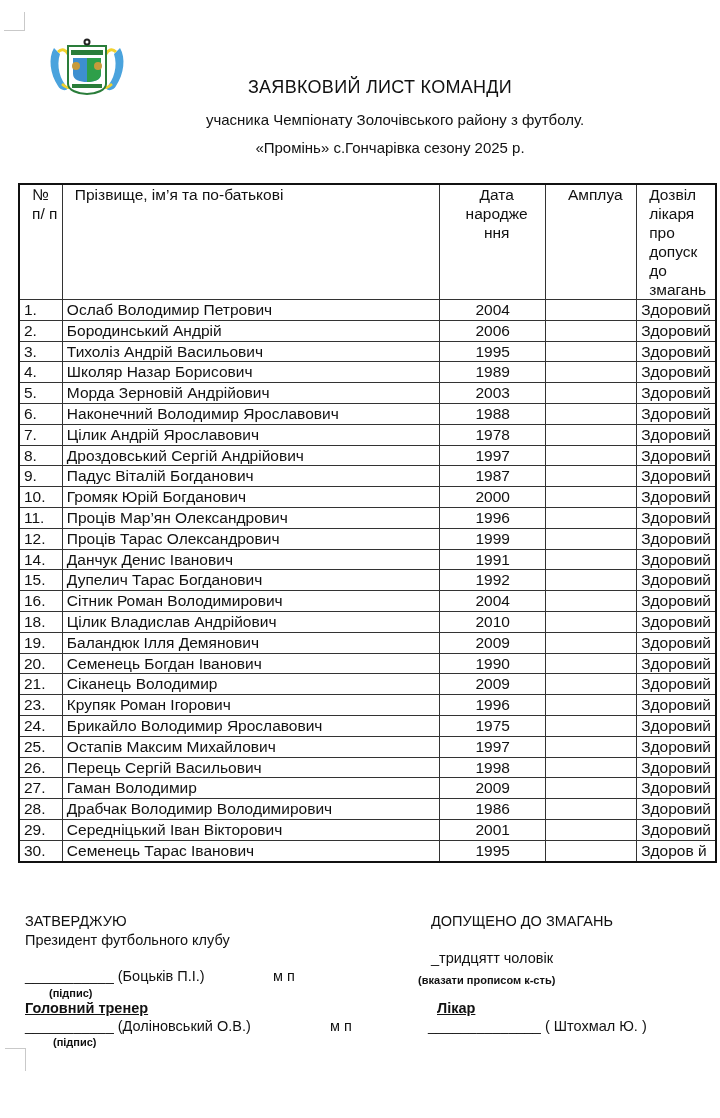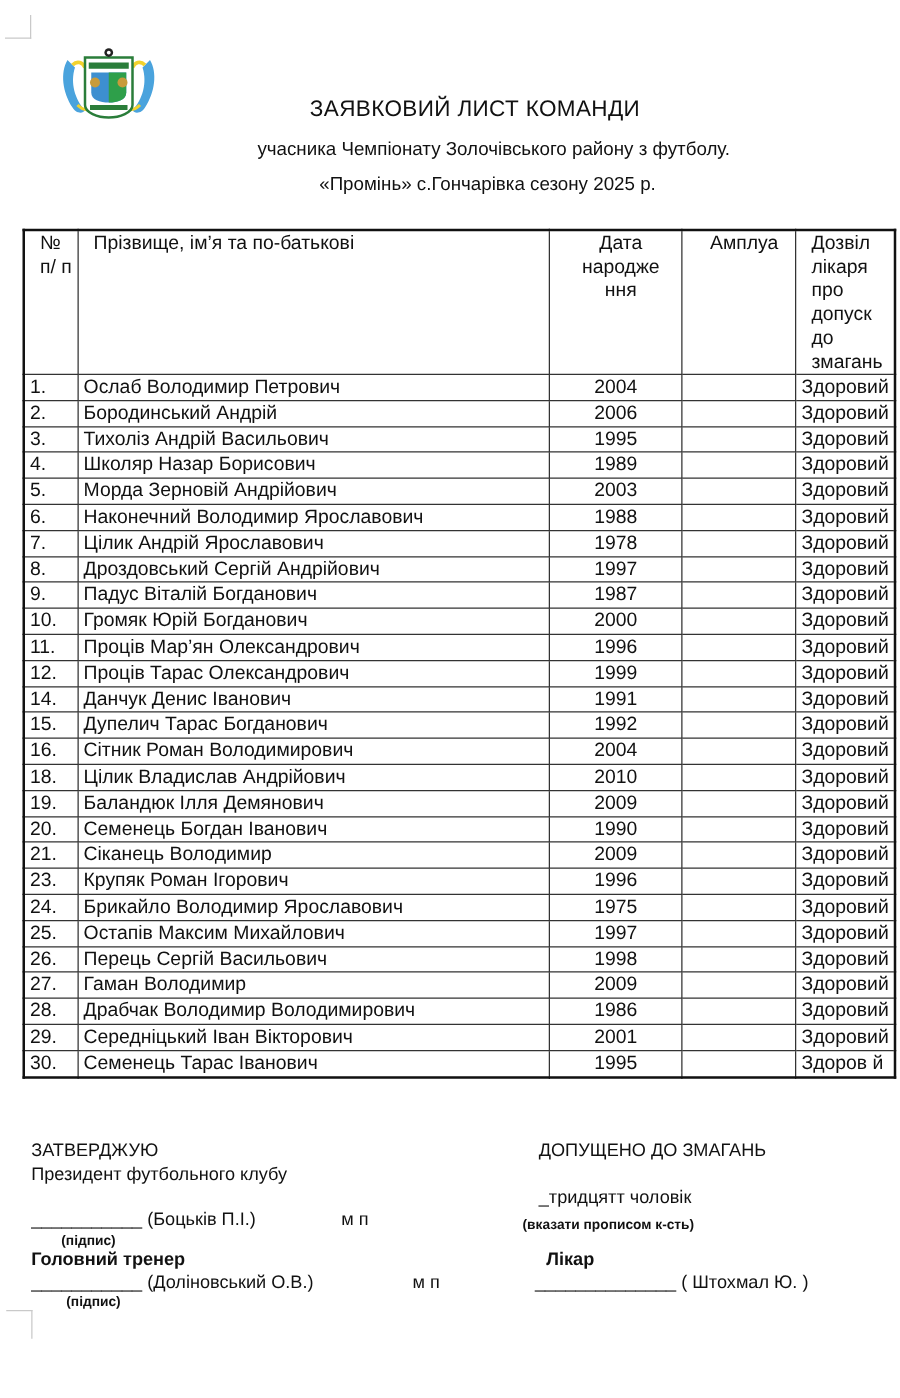--- a/index.html
+++ b/index.html
@@ -33,21 +33,21 @@
   th.c-role { width: 74px; text-align: center; }
   th.c-perm { text-align: left; }
   table.roster tr.row td { height: 19.8px; line-height: 19px; }
   td.n { text-align: left; }
   td.nm { text-align: left; }
   td.d { text-align: center; }
   td.p { text-align: left; }
 
   .sig { position: absolute; font-size: 14.5px; white-space: nowrap; }
   .sig-small { position: absolute; font-size: 11px; white-space: nowrap; font-weight: bold; }
-  .sig-bold { font-weight: bold; }
+  .sig-bold { font-weight: bold; text-decoration: underline; }
 </style>
 </head>
 <body>
 
 <div class="corner-mark corner-top"></div>
 <div class="corner-mark corner-bottom"></div>
 
 <svg class="logo" viewBox="0 0 82 58">
   <path d="M8 10 C2 20,4 36,12 48 C14 52,20 54,22 50 C14 42,10 28,14 16 Z" fill="#4aa3dd"></path>
   <path d="M74 10 C80 20,78 36,70 48 C68 52,62 54,60 50 C68 42,72 28,68 16 Z" fill="#4aa3dd"></path>

